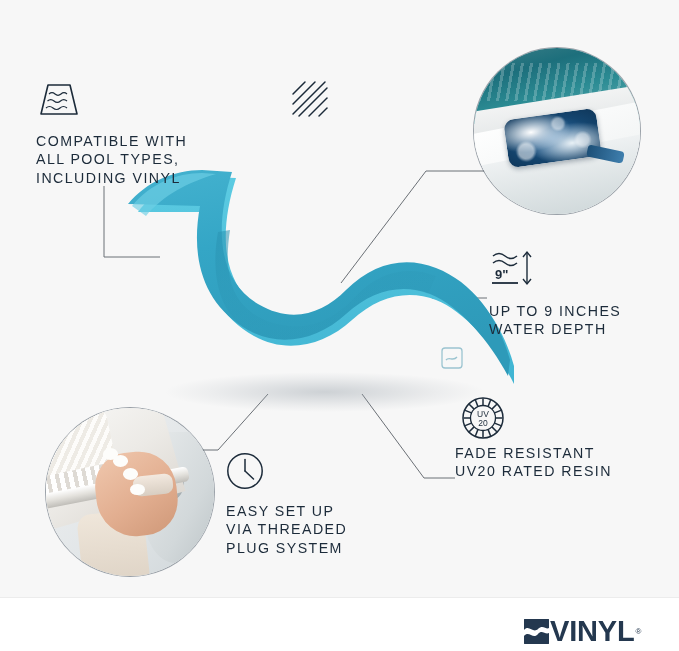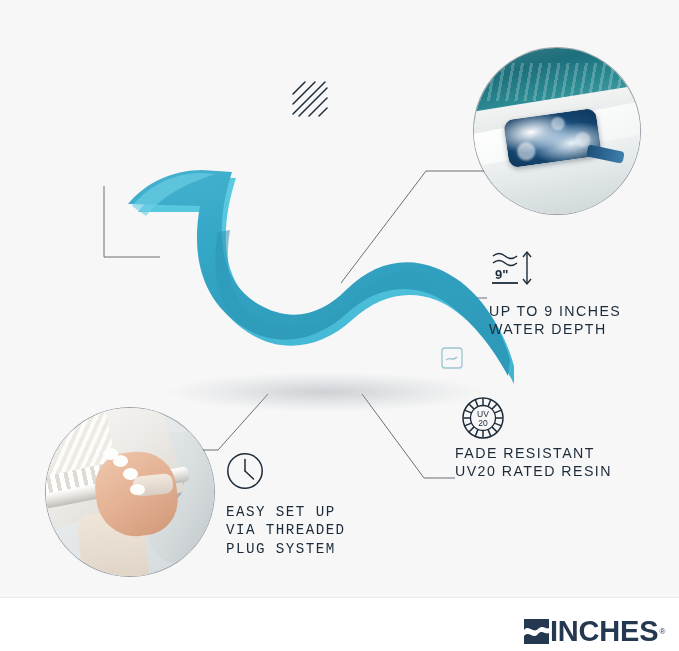--- a/index.html
+++ b/index.html
@@ -247,20 +247,31 @@
              C 110 144, 100 106, 108 62 Z" fill="url(#seatShade)"></path>
 
     <path d="M22 36 C 40 14, 66 3, 92 3 L 106 4 C 78 12, 52 26, 36 46 Z" fill="#6fd0e5" opacity="0.65"></path>
 
     <g opacity="0.42">
       <rect x="332" y="178" width="20" height="20" rx="3" fill="none" stroke="#1e7f9c" stroke-width="1.3"></rect>
       <path d="M336 190 c3 -4 7 2 11 -3" fill="none" stroke="#1e7f9c" stroke-width="1.3"></path>
     </g>
   </svg>
 
+  <div class="callout" style="left:36px;top:80px;">
+    <svg width="46" height="40" viewBox="0 0 46 40">
+      <path d="M12 5 H34 L41 34 H5 Z" fill="none" stroke="#1c2b3a" stroke-width="1.6" stroke-linejoin="round"></path>
+      <path d="M13 14 q3 -2.6 6 0 t6 0 t6 0" fill="none" stroke="#1c2b3a" stroke-width="1.2"></path>
+      <path d="M11.5 21 q3.2 -2.8 6.5 0 t6.5 0 t6.5 0" fill="none" stroke="#1c2b3a" stroke-width="1.2"></path>
+      <path d="M10 28 q3.4 -3 7 0 t7 0 t7 0" fill="none" stroke="#1c2b3a" stroke-width="1.2"></path>
+    </svg>
+    <div class="ctext" style="margin-top:8px;">COMPATIBLE WITH
+ALL POOL TYPES,
+INCLUDING VINYL</div>
+  </div>
 
   <div class="callout" style="left:291px;top:80px;">
     <svg width="40" height="40" viewBox="0 0 40 40">
       <g stroke="#1c2b3a" stroke-width="1.5" stroke-linecap="round">
         <line x1="2" y1="14" x2="14" y2="2"></line>
         <line x1="2" y1="24" x2="24" y2="2"></line>
         <line x1="2" y1="34" x2="34" y2="2"></line>
         <line x1="8" y1="36" x2="36" y2="8"></line>
         <line x1="18" y1="36" x2="36" y2="18"></line>
         <line x1="28" y1="36" x2="36" y2="28"></line>
@@ -306,21 +317,21 @@
         <line x1="4.1" y1="14.4" x2="10.5" y2="16.9"></line>
         <line x1="14.4" y1="4.1" x2="16.9" y2="10.5"></line>
       </g>
       <text x="22" y="21" text-anchor="middle" font-family="Liberation Sans, sans-serif" font-size="8.5" fill="#1c2b3a">UV</text>
       <text x="22" y="30" text-anchor="middle" font-family="Liberation Sans, sans-serif" font-size="8.5" fill="#1c2b3a">20</text>
     </svg>
     <div class="ctext" style="margin-top:0;margin-left:-6px;">FADE RESISTANT
 UV20 RATED RESIN</div>
   </div>
 
-  <div class="callout" style="left:226px;top:452px;font-family:Liberation Mono, monospace;">
+  <div class="callout" style="left:226px;top:452px;">
     <svg width="38" height="38" viewBox="0 0 38 38">
       <circle cx="19" cy="19" r="17.2" fill="none" stroke="#1c2b3a" stroke-width="1.5"></circle>
       <line x1="19" y1="19" x2="19" y2="7.5" stroke="#1c2b3a" stroke-width="1.5" stroke-linecap="round"></line>
       <line x1="19" y1="19" x2="27.5" y2="27" stroke="#1c2b3a" stroke-width="1.5" stroke-linecap="round"></line>
     </svg>
     <div class="ctext" style="margin-top:8px;">EASY SET UP
 VIA THREADED
 PLUG SYSTEM</div>
   </div>
 
@@ -354,17 +365,17 @@
     </div>
   </div>
 
   <div class="logo" style="left:524px;top:617px;">
     <div class="logo-mark">
       <svg width="25" height="25" viewBox="0 0 25 25">
         <rect x="0" y="0" width="25" height="25" fill="#24384f"></rect>
         <path d="M0 11 C5 5, 9 15, 14 10 C19 5, 22 11, 25 9 L25 14 C21 16, 18 10, 14 15 C9 21, 5 11, 0 17 Z" fill="#ffffff"></path>
       </svg>
     </div>
-    <div class="logo-word">INCHES</div>
+    <div class="logo-word">VINYL</div>
     <div class="logo-reg">®</div>
   </div>
 
 </div>
 
 </body></html>

